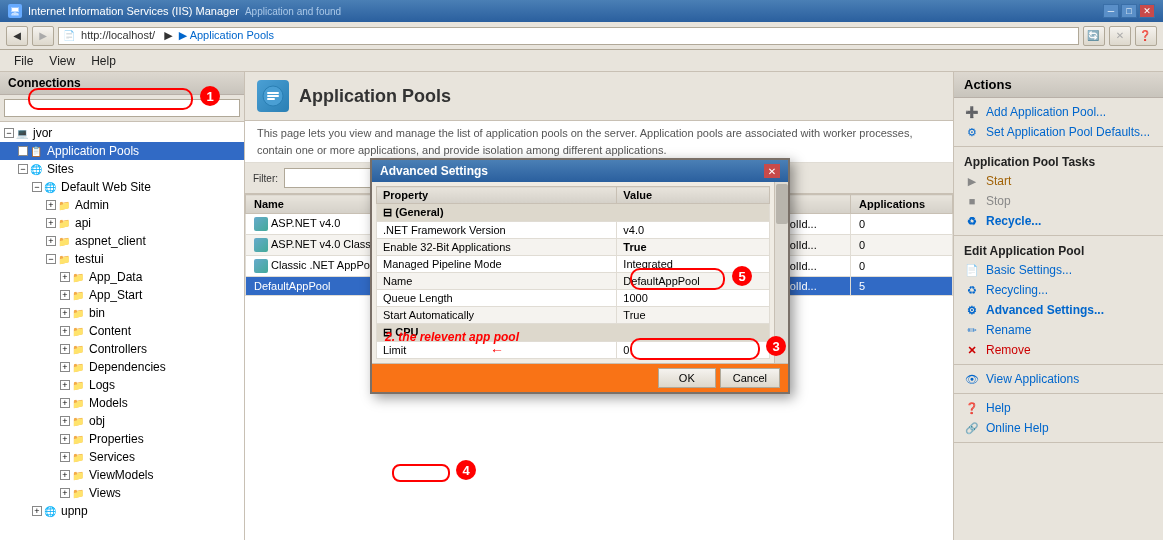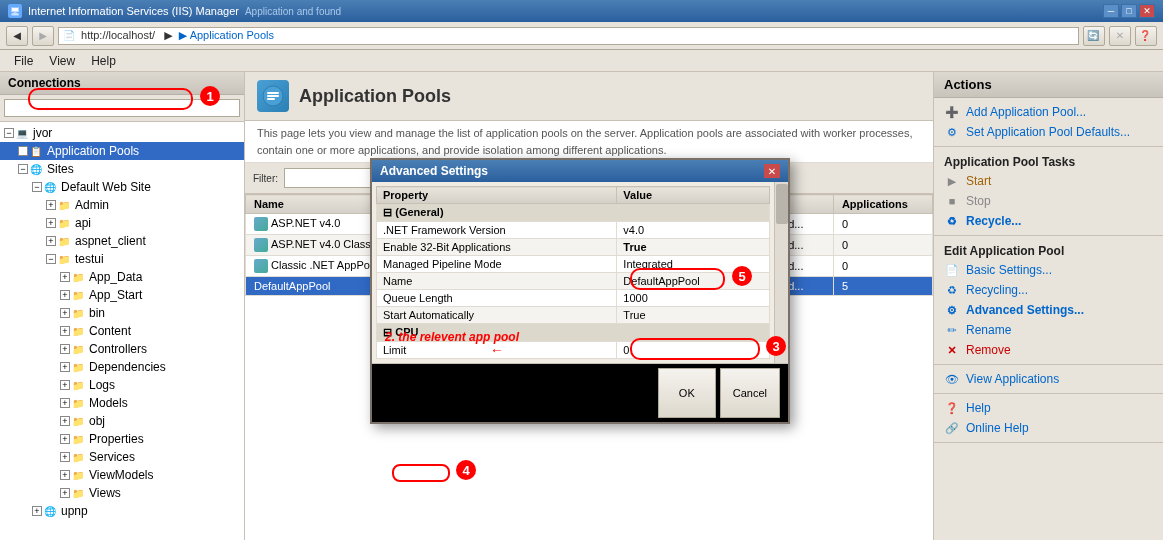--- a/index.html
+++ b/index.html
@@ -56,21 +56,21 @@
     
     .table-container { flex: 1; overflow: auto; position: relative; }
     table { width: 100%; border-collapse: collapse; }
     th { background: linear-gradient(to bottom, #e8e4dc, #d4d0c8); border: 1px solid #c8c0b4; padding: 3px 8px; text-align: left; font-size: 11px; font-weight: bold; white-space: nowrap; cursor: pointer; }
     td { border: 1px solid #e0dcd4; padding: 3px 8px; font-size: 11px; white-space: nowrap; }
     tr:nth-child(odd) td { background: white; }
     tr:nth-child(even) td { background: #f5f3ef; }
     tr.selected td { background: #316ac5 !important; color: white; }
 
     
-    .actions-panel { width: 230px; background: #e8e4dc; border-left: 1px solid #c8c0b4; overflow-y: auto; flex-shrink: 0; }
+    .actions-panel { width: 210px; background: #e8e4dc; border-left: 1px solid #c8c0b4; overflow-y: auto; flex-shrink: 0; }
     .actions-header { background: linear-gradient(to bottom, #ddd8d0, #c8c4bc); padding: 5px 10px; font-weight: bold; font-size: 13px; border-bottom: 1px solid #b8b0a8; }
     .actions-section { padding: 4px 0; border-bottom: 1px solid #c8c0b4; }
     .actions-section-title { font-weight: bold; font-size: 12px; padding: 4px 10px 2px; color: #222; }
     .action-item { display: flex; align-items: center; gap: 6px; padding: 2px 10px; cursor: pointer; color: #0066cc; font-size: 12px; }
     .action-item.disabled { color: #888; cursor: default; }
     .action-icon { width: 16px; height: 16px; flex-shrink: 0; display: flex; align-items: center; justify-content: center; font-size: 11px; }
 
     
     .dialog-overlay { position: absolute; top: 86px; left: 370px; width: 420px; background: #f0ece4; border: 2px solid #7a7068; box-shadow: 4px 4px 12px rgba(0,0,0,0.4); z-index: 100; }
     .dialog-title-bar { background: linear-gradient(to bottom, #4a7fb5, #2a5f9e); color: white; padding: 4px 8px; font-size: 12px; font-weight: bold; display: flex; justify-content: space-between; align-items: center; }
@@ -469,23 +469,23 @@
             <tr class="odd">
               <td>Limit</td>
               <td>0</td>
             </tr>
           </tbody>
       </table>
       <div class="dialog-scrollbar">
         <div class="dialog-scroll-thumb"></div>
       </div>
     </div>
-    <div style="background:#000000; padding:4px 8px; display:flex; justify-content:flex-end; gap:4px; border-top:1px solid #c8c0b4;">
+    <div style="background:#f97316; padding:4px 8px; display:flex; justify-content:flex-end; gap:4px; border-top:1px solid #c8c0b4;">
       <button style="padding:3px 20px; font-size:11px; background:linear-gradient(to bottom,#f5f3ef,#ddd8cc); border:1px solid #b0a898;">OK</button>
-      <button style="padding:18px 12px; font-size:11px; background:linear-gradient(to bottom,#f5f3ef,#ddd8cc); border:1px solid #b0a898;">Cancel</button>
+      <button style="padding:3px 12px; font-size:11px; background:linear-gradient(to bottom,#f5f3ef,#ddd8cc); border:1px solid #b0a898;">Cancel</button>
     </div>
   </div>
 
   <div style="position:absolute; top:16px; left:28px; width:165px; height:22px; border:2px solid red; border-radius:10px; pointer-events:none; z-index:200;"></div>
   <div class="annot-num" style="top:14px; left:200px;">1</div>
 
   <div style="position:absolute; top:196px; left:630px; width:95px; height:22px; border:2px solid red; border-radius:10px; pointer-events:none; z-index:200;"></div>
   <div class="annot-num" style="top:194px; left:732px;">5</div>
 
   <div style="position:absolute; top:266px; left:630px; width:130px; height:22px; border:2px solid red; border-radius:10px; pointer-events:none; z-index:200;"></div>

